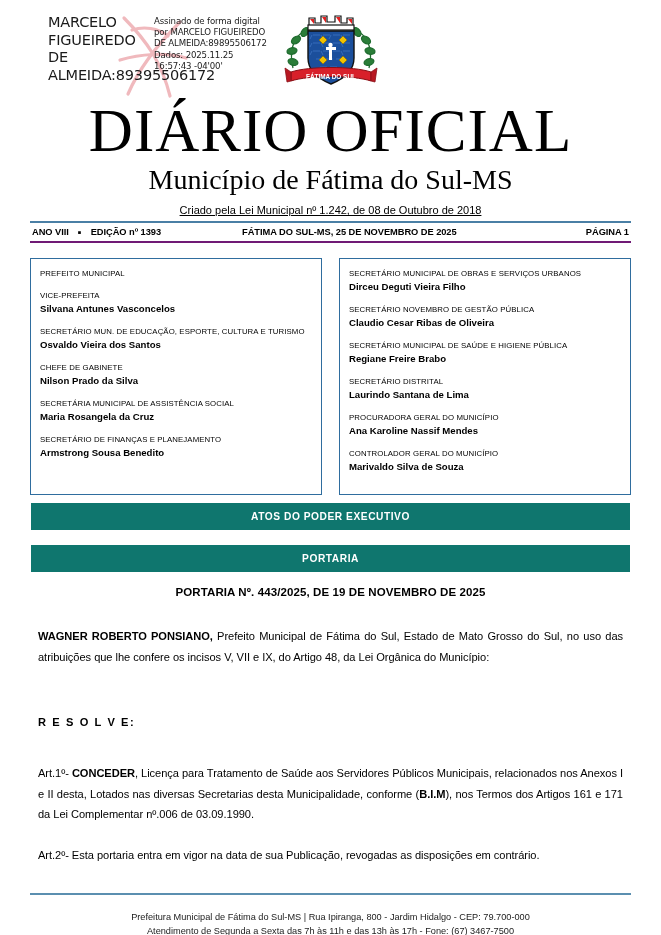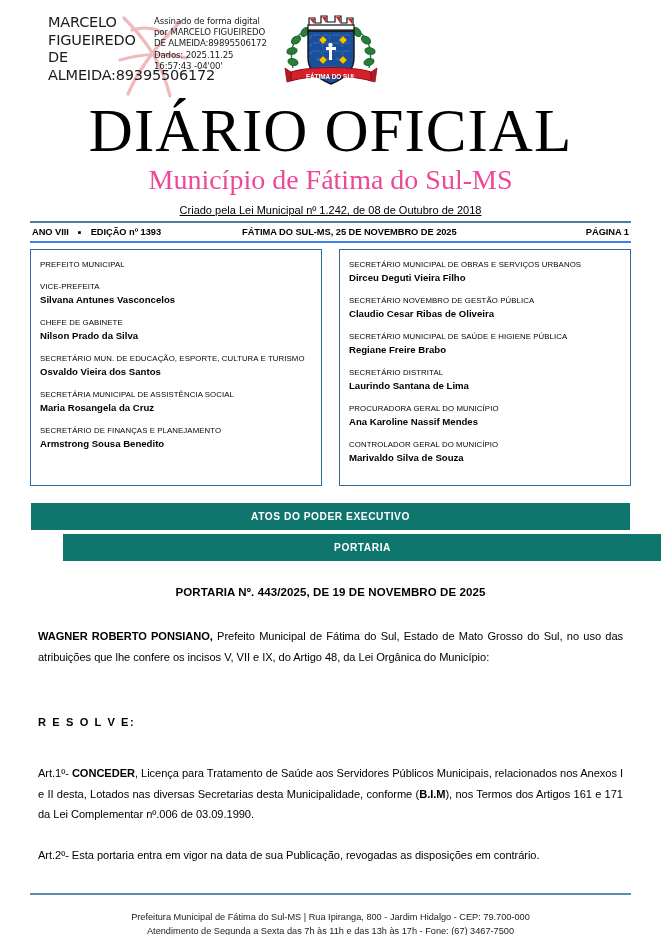--- a/index.html
+++ b/index.html
@@ -77,57 +77,57 @@
     font-size: 61px;
     line-height: 62px;
     letter-spacing: 1px;
     color: #000;
     font-weight: 400;
   }
   .masthead-sub {
     font-family: "Liberation Serif", serif;
     font-size: 28px;
     line-height: 32px;
-    color: #ec4899;
+    color: #000000;
     font-weight: 400;
     margin-top: 2px;
   }
   .masthead-law {
     font-size: 11px;
     line-height: 14px;
     margin-top: 7px;
     color: #000;
     text-decoration: underline;
   }
 
   
   .edition-bar {
     position: absolute;
     left: 30px;
     top: 221px;
     width: 601px;
     border-top: 2px solid #4a7fa5;
-    border-bottom: 2px solid #3b82f6;
+    border-bottom: 2px solid #701a75;
     height: 18px;
     display: flex;
     align-items: center;
     font-size: 9.3px;
     font-weight: bold;
     letter-spacing: -0.05px;
   }
   .ed-left  { width: 200px; display: flex; align-items: center; padding-left: 2px; }
   .ed-sep   { margin: 0 9px; font-size: 11px; line-height: 8px; }
   .ed-mid   { flex: 1; text-align: left; padding-left: 10px; }
   .ed-right { width: 70px; text-align: right; padding-right: 2px; }
 
   
   .officials {
     position: absolute;
     left: 30px;
-    top: 249px;
+    top: 258px;
     width: 601px;
     height: 237px;
     display: flex;
     justify-content: space-between;
   }
   .off-col {
     width: 292px;
     border: 1px solid #2f6d9e;
     box-sizing: border-box;
     padding: 9px 0 0 9px;
@@ -156,21 +156,21 @@
     background: #0f766e;
     color: #ffffff;
     font-size: 10.2px;
     font-weight: bold;
     letter-spacing: 0.55px;
     display: flex;
     align-items: center;
     justify-content: center;
   }
   .banner-atos    { top: 503px; }
-  .banner-portaria{ top: 534px; margin-left: 32px; }
+  .banner-portaria{ top: 545px; }
 
   
   .doc-title {
     position: absolute;
     left: 30px;
     top: 586px;
     width: 601px;
     text-align: center;
     font-size: 11.5px;
     font-weight: bold;
@@ -291,26 +291,26 @@
 <div class="officials">
   <div class="off-col">
     <div class="off-item">
       <div class="off-role">PREFEITO MUNICIPAL</div>
     </div>
     <div class="off-item">
       <div class="off-role">VICE-PREFEITA</div>
       <div class="off-name">Silvana Antunes Vasconcelos</div>
     </div>
     <div class="off-item">
+      <div class="off-role">SECRETÁRIO MUN. DE EDUCAÇÃO, ESPORTE, CULTURA E TURISMO</div>
+      <div class="off-name">Osvaldo Vieira dos Santos</div>
+    </div>
+    <div class="off-item">
       <div class="off-role">CHEFE DE GABINETE</div>
       <div class="off-name">Nilson Prado da Silva</div>
-    </div>
-    <div class="off-item">
-      <div class="off-role">SECRETÁRIO MUN. DE EDUCAÇÃO, ESPORTE, CULTURA E TURISMO</div>
-      <div class="off-name">Osvaldo Vieira dos Santos</div>
     </div>
     <div class="off-item">
       <div class="off-role">SECRETÁRIA MUNICIPAL DE ASSISTÊNCIA SOCIAL</div>
       <div class="off-name">Maria Rosangela da Cruz</div>
     </div>
     <div class="off-item">
       <div class="off-role">SECRETÁRIO DE FINANÇAS E PLANEJAMENTO</div>
       <div class="off-name">Armstrong Sousa Benedito</div>
     </div>
   </div>

